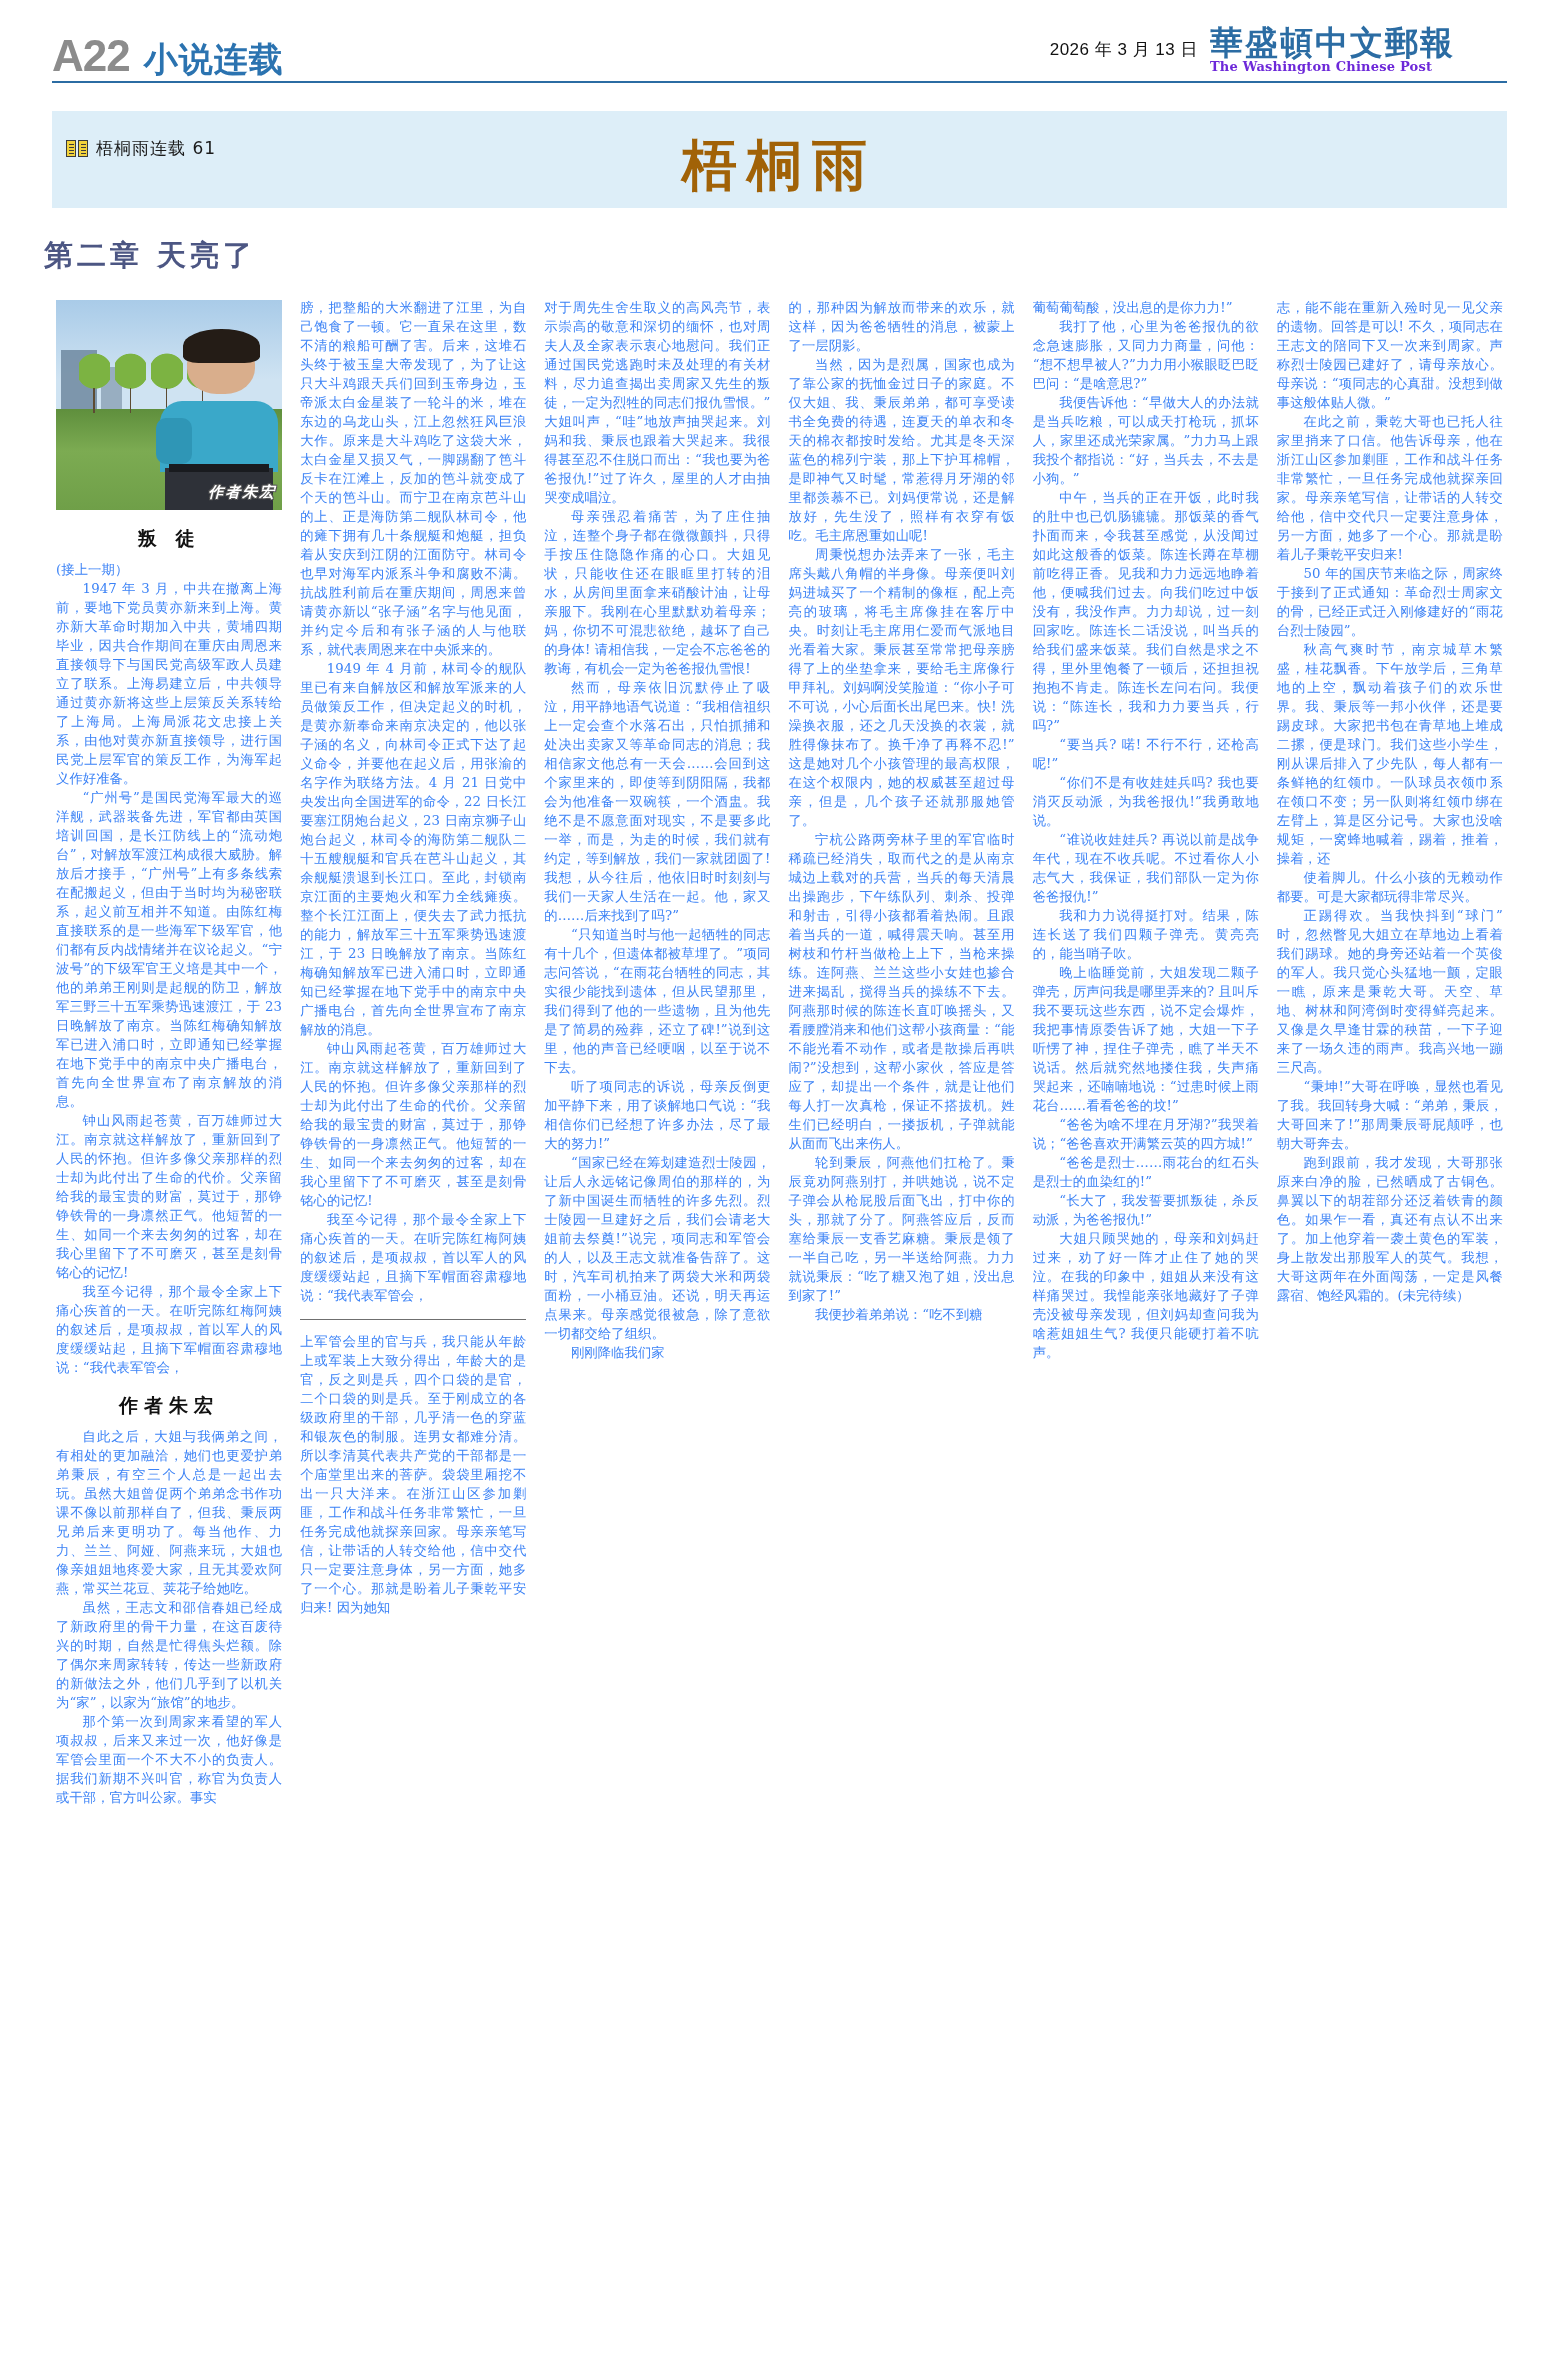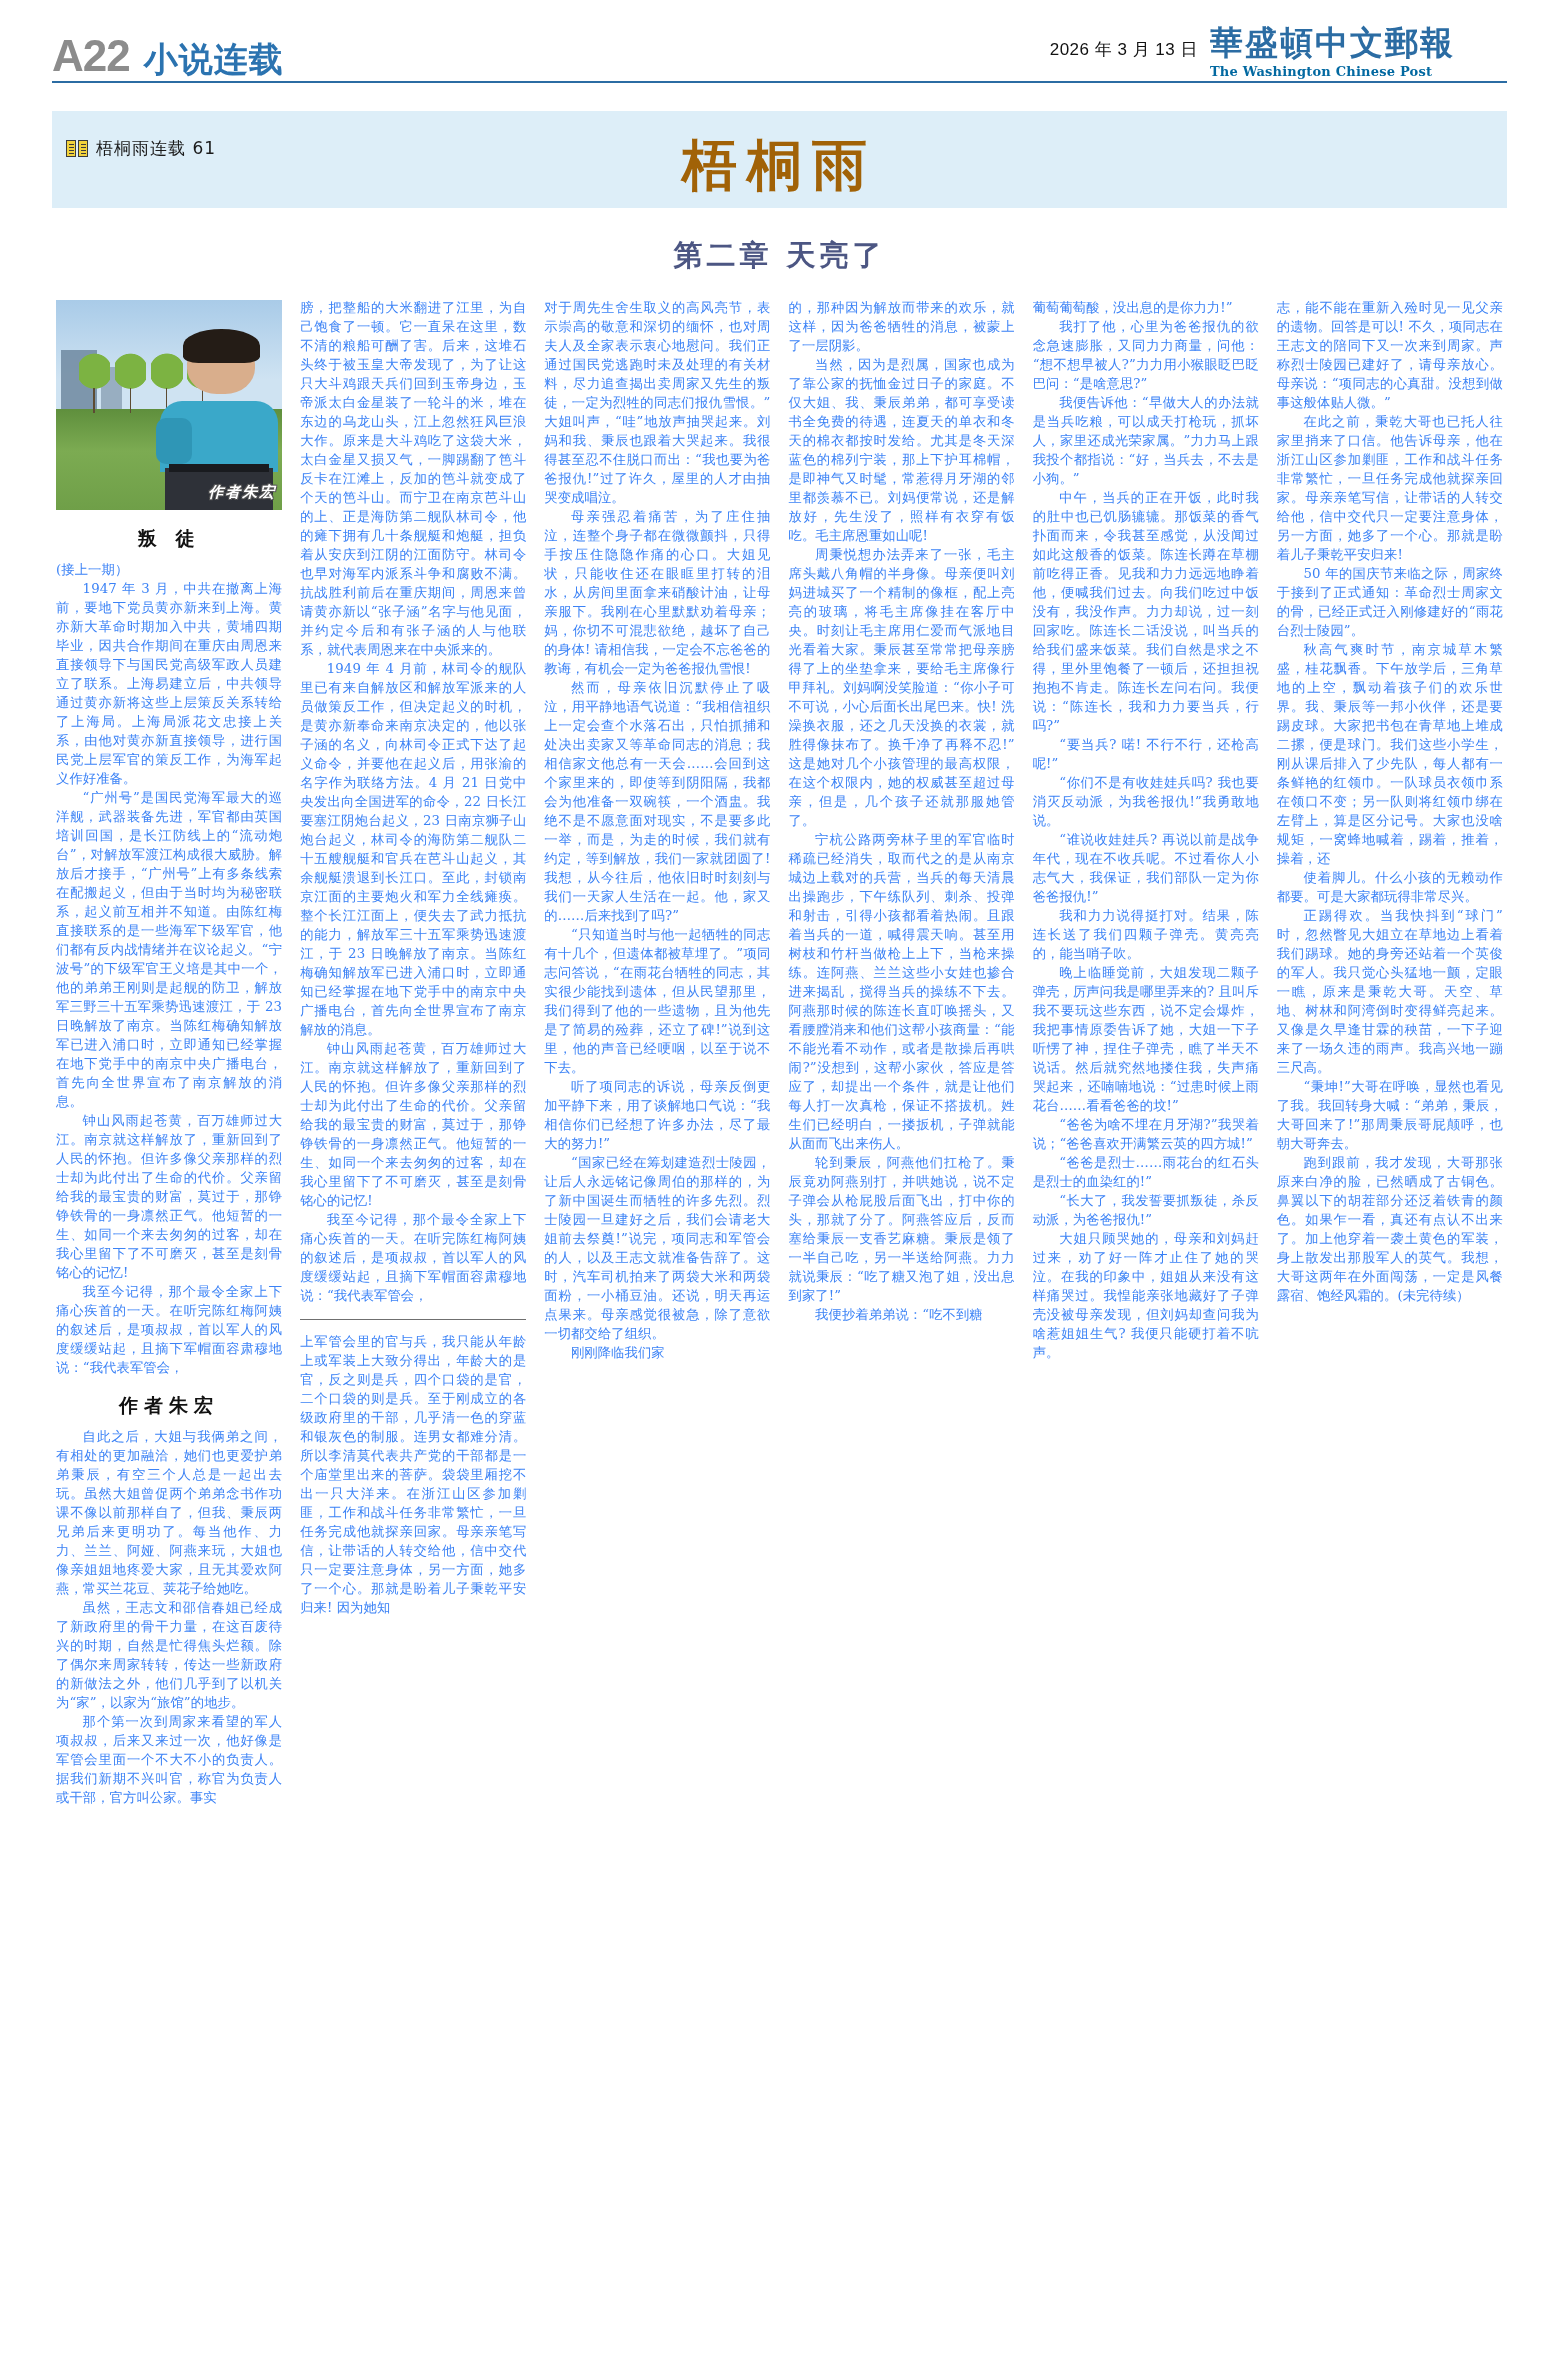--- a/index.html
+++ b/index.html
@@ -35,22 +35,22 @@
     font-size:17px;color:#111;letter-spacing:0.5px;
   }
   .mast-brand{position:absolute;right:8px;top:26px;text-align:left;width:297px;}
   .brand-cn{
     font-family:"DejaVu Serif","Liberation Serif",serif;
     font-size:33px;font-weight:700;color:#2b6ca3;letter-spacing:2px;line-height:1;
     white-space:nowrap;
   }
   .brand-en{
     font-family:"DejaVu Serif","Liberation Serif",serif;
-    font-size:13px;font-weight:700;color:#0369a1;letter-spacing:0.2px;
-    margin-top:5px;font-style:normal;
+    font-size:13px;font-weight:700;color:#6d28d9;letter-spacing:0.2px;
+    font-style:normal;
   }
 
   
   .banner{
     position:relative;background:#ddeef8;height:97px;margin:0 8px;
   }
   .serial-tag{
     position:absolute;left:14px;top:10px;display:flex;align-items:center;gap:8px;margin-top:16px;
   }
   .book-icon{display:inline-block;width:22px;height:17px;position:relative;}
@@ -68,21 +68,21 @@
     font-family:"DejaVu Sans","Liberation Sans",sans-serif;
     font-size:17px;color:#1a1a1a;letter-spacing:1px;
   }
   .novel-title{
     position:absolute;left:0;right:0;top:26px;text-align:center;
     font-family:"DejaVu Serif","Liberation Serif",serif;
     font-size:55px;font-weight:700;color:#a16207;letter-spacing:10px;
     line-height:1;
   }
   .chapter{
-    text-align:center;margin-top:28px;
+    text-align:left;margin-top:28px;
     font-family:"DejaVu Serif","Liberation Serif",serif;
     font-size:29px;font-weight:700;color:#4c5683;letter-spacing:4px;
   }
 
   
   .cols{
     position:relative;margin:22px 12px 0 12px;
     display:grid;grid-template-columns:repeat(6,1fr);
     column-gap:18px;
   }

